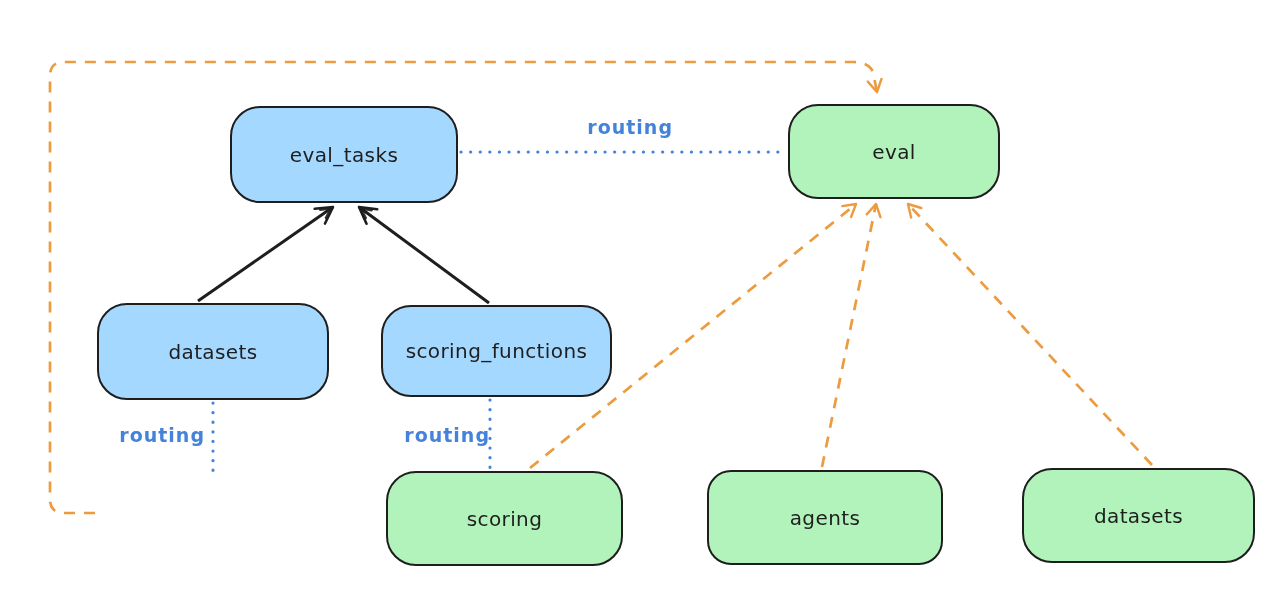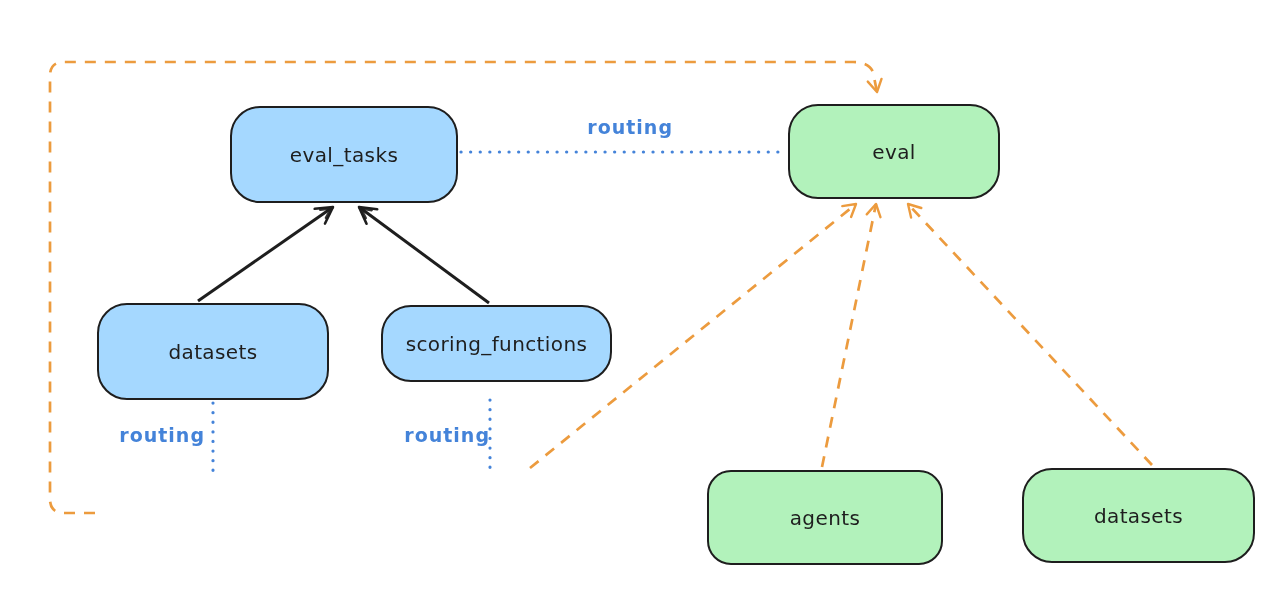--- a/index.html
+++ b/index.html
@@ -84,25 +84,28 @@
   </div>
 
   <div class="node green" style="left:788px;top:104px;width:212px;height:95px;">
     <span>eval</span>
   </div>
 
   <div class="node blue" style="left:97px;top:303px;width:232px;height:97px;">
     <span>datasets</span>
   </div>
 
-  <div class="node blue" style="left:381px;top:305px;width:231px;height:77px;">
+  <div class="node blue" style="left:381px;top:305px;width:231px;height:92px;">
     <span>scoring_functions</span>
   </div>
 
 
+  <div class="node green" style="left:386px;top:471px;width:237px;height:95px;">
+    <span>scoring</span>
+  </div>
 
   <div class="node green" style="left:707px;top:470px;width:236px;height:95px;border-radius:24px;">
     <span>agents</span>
   </div>
 
   <div class="node green" style="left:1022px;top:468px;width:233px;height:95px;">
     <span>datasets</span>
   </div>
 
   <div class="edge-label" style="left:563px;top:116px;">routing</div>

